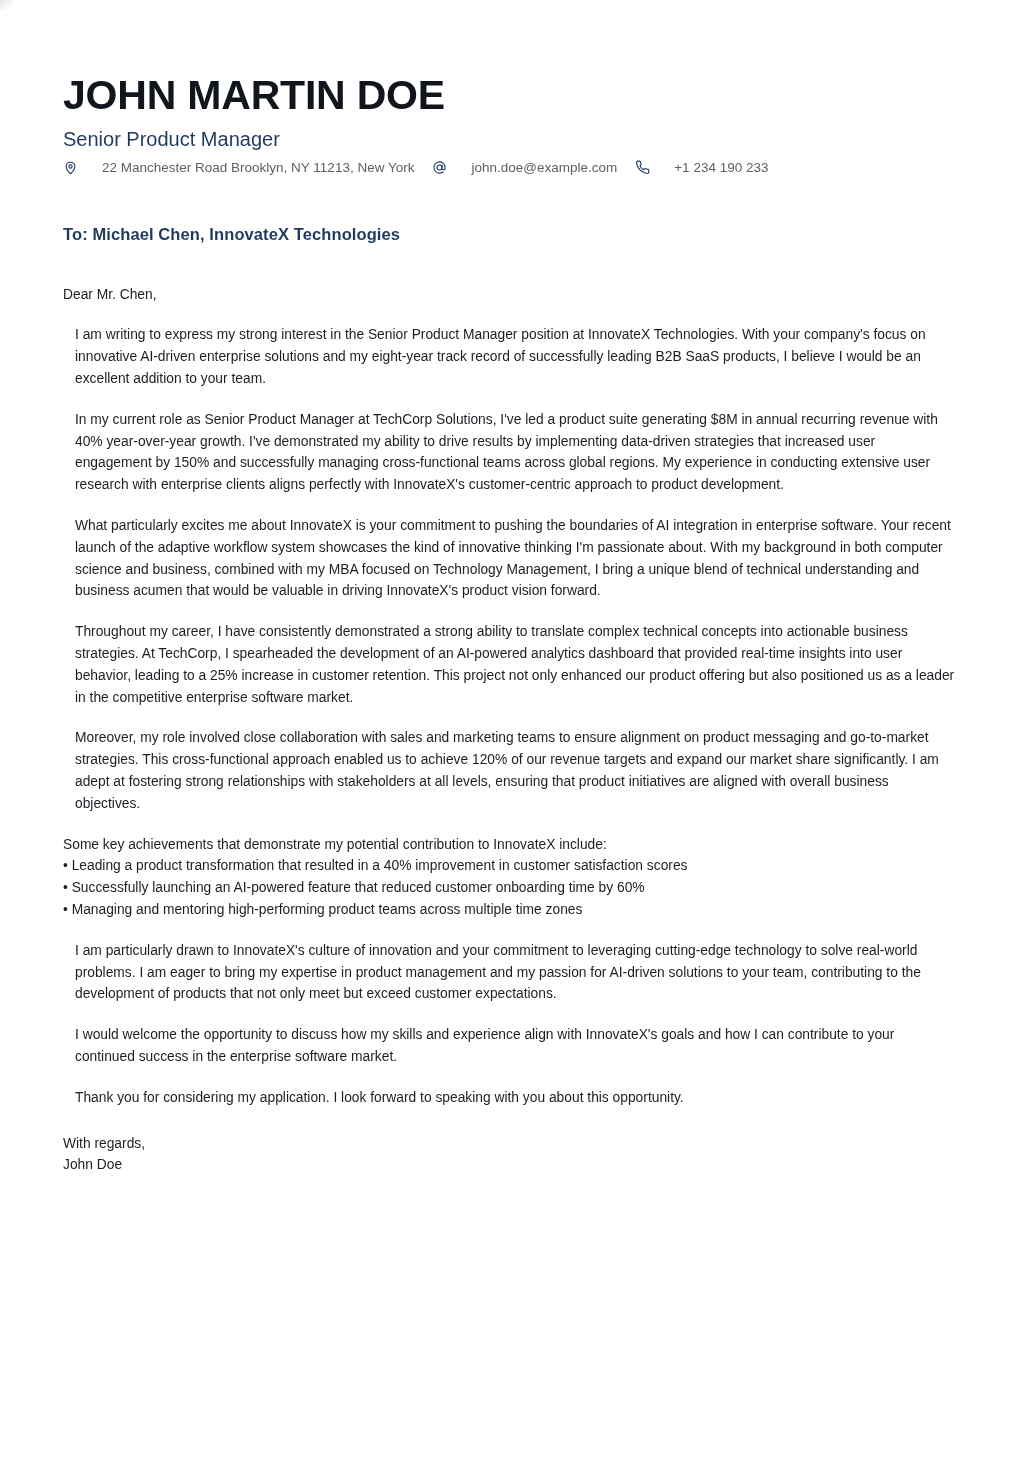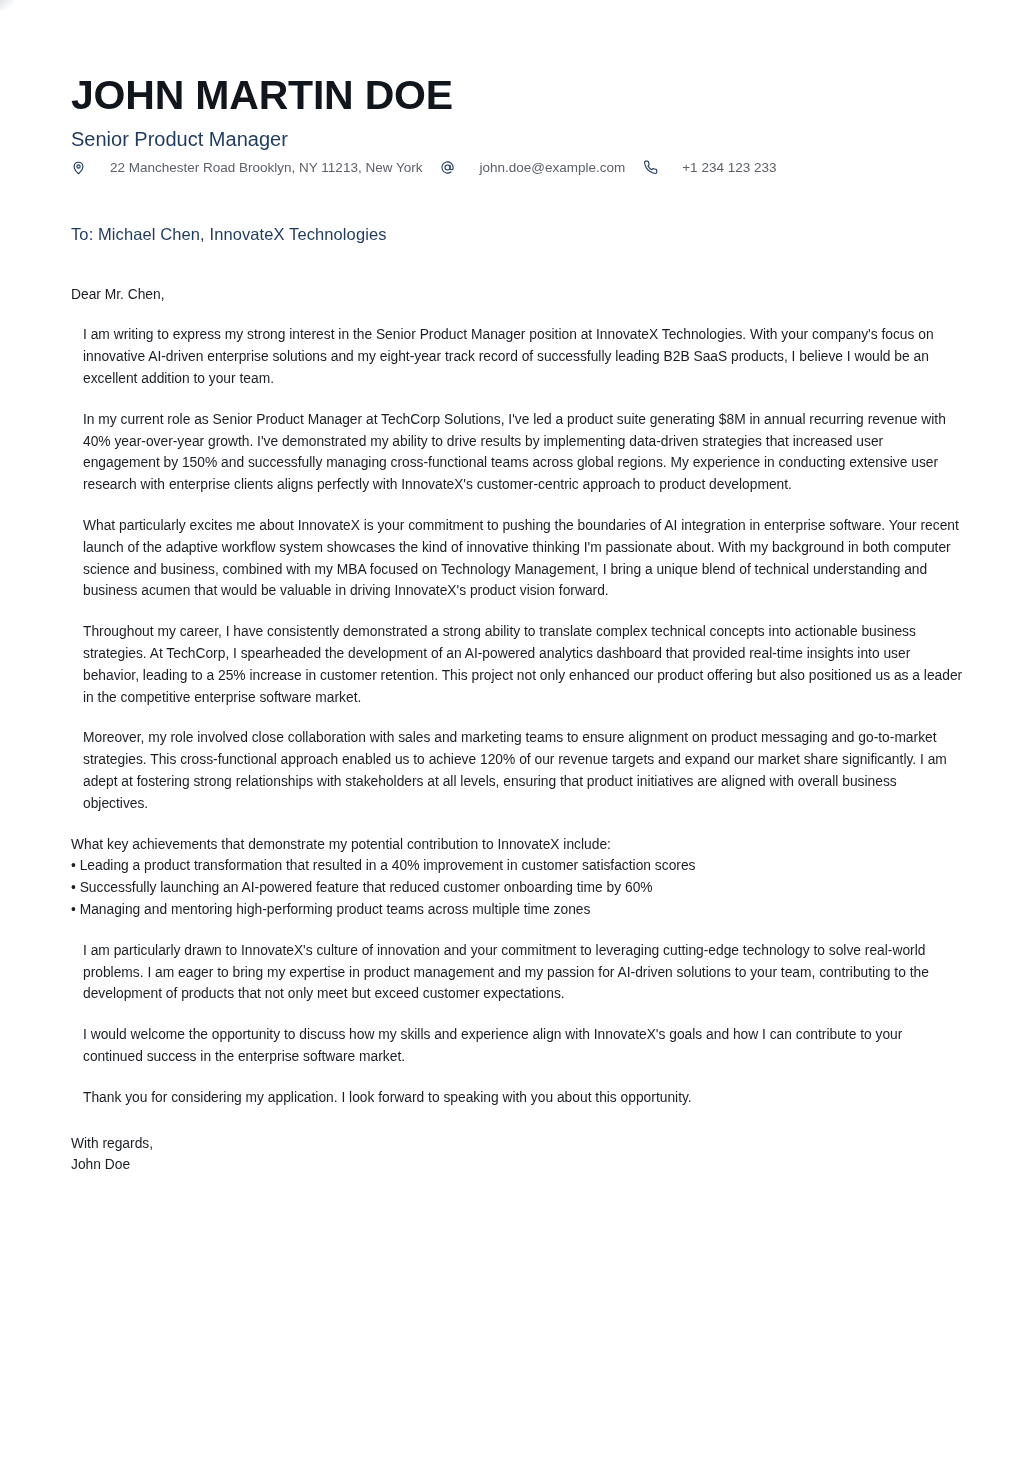--- a/index.html
+++ b/index.html
@@ -24,21 +24,21 @@
   .page::before {
     content: "";
     position: absolute;
     top: 0; left: 0;
     width: 14px; height: 10px;
     background: linear-gradient(135deg, #e2e4e7 0%, #ffffff 75%);
     pointer-events: none;
   }
   .inner {
     position: absolute;
-    left: 71px;
+    left: 63px;
     top: 0;
     width: 892px;
   }
 
   
   .name {
     margin: 0;
     padding-top: 74px;
     font-size: 41px;
     line-height: 1.05;
@@ -77,21 +77,21 @@
     height: 15px;
     flex: 0 0 15px;
     color: #1f3a5f;
   }
   .contact-item .ico svg { display: block; }
 
   
   .to-line {
     margin-top: 50px;
     font-size: 16.5px;
-    font-weight: 400;
+    font-weight: 700;
     color: #1f3a5f;
     letter-spacing: 0.1px;
   }
   .salutation {
     margin-top: 40px;
     font-size: 13.8px;
     line-height: 1.55;
     color: #1b1f24;
   }
   p.body-par {
@@ -158,37 +158,37 @@
         </span>
         <span>john.doe@example.com</span>
       </div>
 
       <div class="contact-item">
         <span class="ico">
           <svg width="15" height="15" viewBox="0 0 24 24" fill="none" stroke="currentColor" stroke-width="1.8" stroke-linecap="round" stroke-linejoin="round">
             <path d="M22 16.9v2.6a2 2 0 0 1-2.2 2 19.5 19.5 0 0 1-8.5-3 19.2 19.2 0 0 1-5.9-5.9 19.5 19.5 0 0 1-3-8.6A2 2 0 0 1 4.4 1.8H7a2 2 0 0 1 2 1.7c.1 1 .3 1.9.6 2.8a2 2 0 0 1-.5 2.1L8 9.6a16 16 0 0 0 6 6l1.2-1.2a2 2 0 0 1 2.1-.4c.9.3 1.8.5 2.8.6a2 2 0 0 1 1.9 2.3z"></path>
           </svg>
         </span>
-        <span>+1 234 123 233</span>
+        <span>+1 234 190 233</span>
       </div>
 
     </div>
 
     <div class="to-line">To: Michael Chen, InnovateX Technologies</div>
 
     <div class="salutation">Dear Mr. Chen,</div>
 
     <p class="body-par">I am writing to express my strong interest in the Senior Product Manager position at InnovateX Technologies. With your company's focus on innovative AI-driven enterprise solutions and my eight-year track record of successfully leading B2B SaaS products, I believe I would be an excellent addition to your team.</p>
     <p class="body-par">In my current role as Senior Product Manager at TechCorp Solutions, I've led a product suite generating $8M in annual recurring revenue with 40% year-over-year growth. I've demonstrated my ability to drive results by implementing data-driven strategies that increased user engagement by 150% and successfully managing cross-functional teams across global regions. My experience in conducting extensive user research with enterprise clients aligns perfectly with InnovateX's customer-centric approach to product development.</p>
     <p class="body-par">What particularly excites me about InnovateX is your commitment to pushing the boundaries of AI integration in enterprise software. Your recent launch of the adaptive workflow system showcases the kind of innovative thinking I'm passionate about. With my background in both computer science and business, combined with my MBA focused on Technology Management, I bring a unique blend of technical understanding and business acumen that would be valuable in driving InnovateX's product vision forward.</p>
     <p class="body-par">Throughout my career, I have consistently demonstrated a strong ability to translate complex technical concepts into actionable business strategies. At TechCorp, I spearheaded the development of an AI-powered analytics dashboard that provided real-time insights into user behavior, leading to a 25% increase in customer retention. This project not only enhanced our product offering but also positioned us as a leader in the competitive enterprise software market.</p>
     <p class="body-par">Moreover, my role involved close collaboration with sales and marketing teams to ensure alignment on product messaging and go-to-market strategies. This cross-functional approach enabled us to achieve 120% of our revenue targets and expand our market share significantly. I am adept at fostering strong relationships with stakeholders at all levels, ensuring that product initiatives are aligned with overall business objectives.</p>
 
     <div class="bullets-block">
-      <div class="lead">What key achievements that demonstrate my potential contribution to InnovateX include:</div>
+      <div class="lead">Some key achievements that demonstrate my potential contribution to InnovateX include:</div>
       <ul>
         <li>Leading a product transformation that resulted in a 40% improvement in customer satisfaction scores</li>
         <li>Successfully launching an AI-powered feature that reduced customer onboarding time by 60%</li>
         <li>Managing and mentoring high-performing product teams across multiple time zones</li>
       </ul>
     </div>
 
     <p class="body-par">I am particularly drawn to InnovateX's culture of innovation and your commitment to leveraging cutting-edge technology to solve real-world problems. I am eager to bring my expertise in product management and my passion for AI-driven solutions to your team, contributing to the development of products that not only meet but exceed customer expectations.</p>
     <p class="body-par">I would welcome the opportunity to discuss how my skills and experience align with InnovateX's goals and how I can contribute to your continued success in the enterprise software market.</p>
     <p class="body-par">Thank you for considering my application. I look forward to speaking with you about this opportunity.</p>

